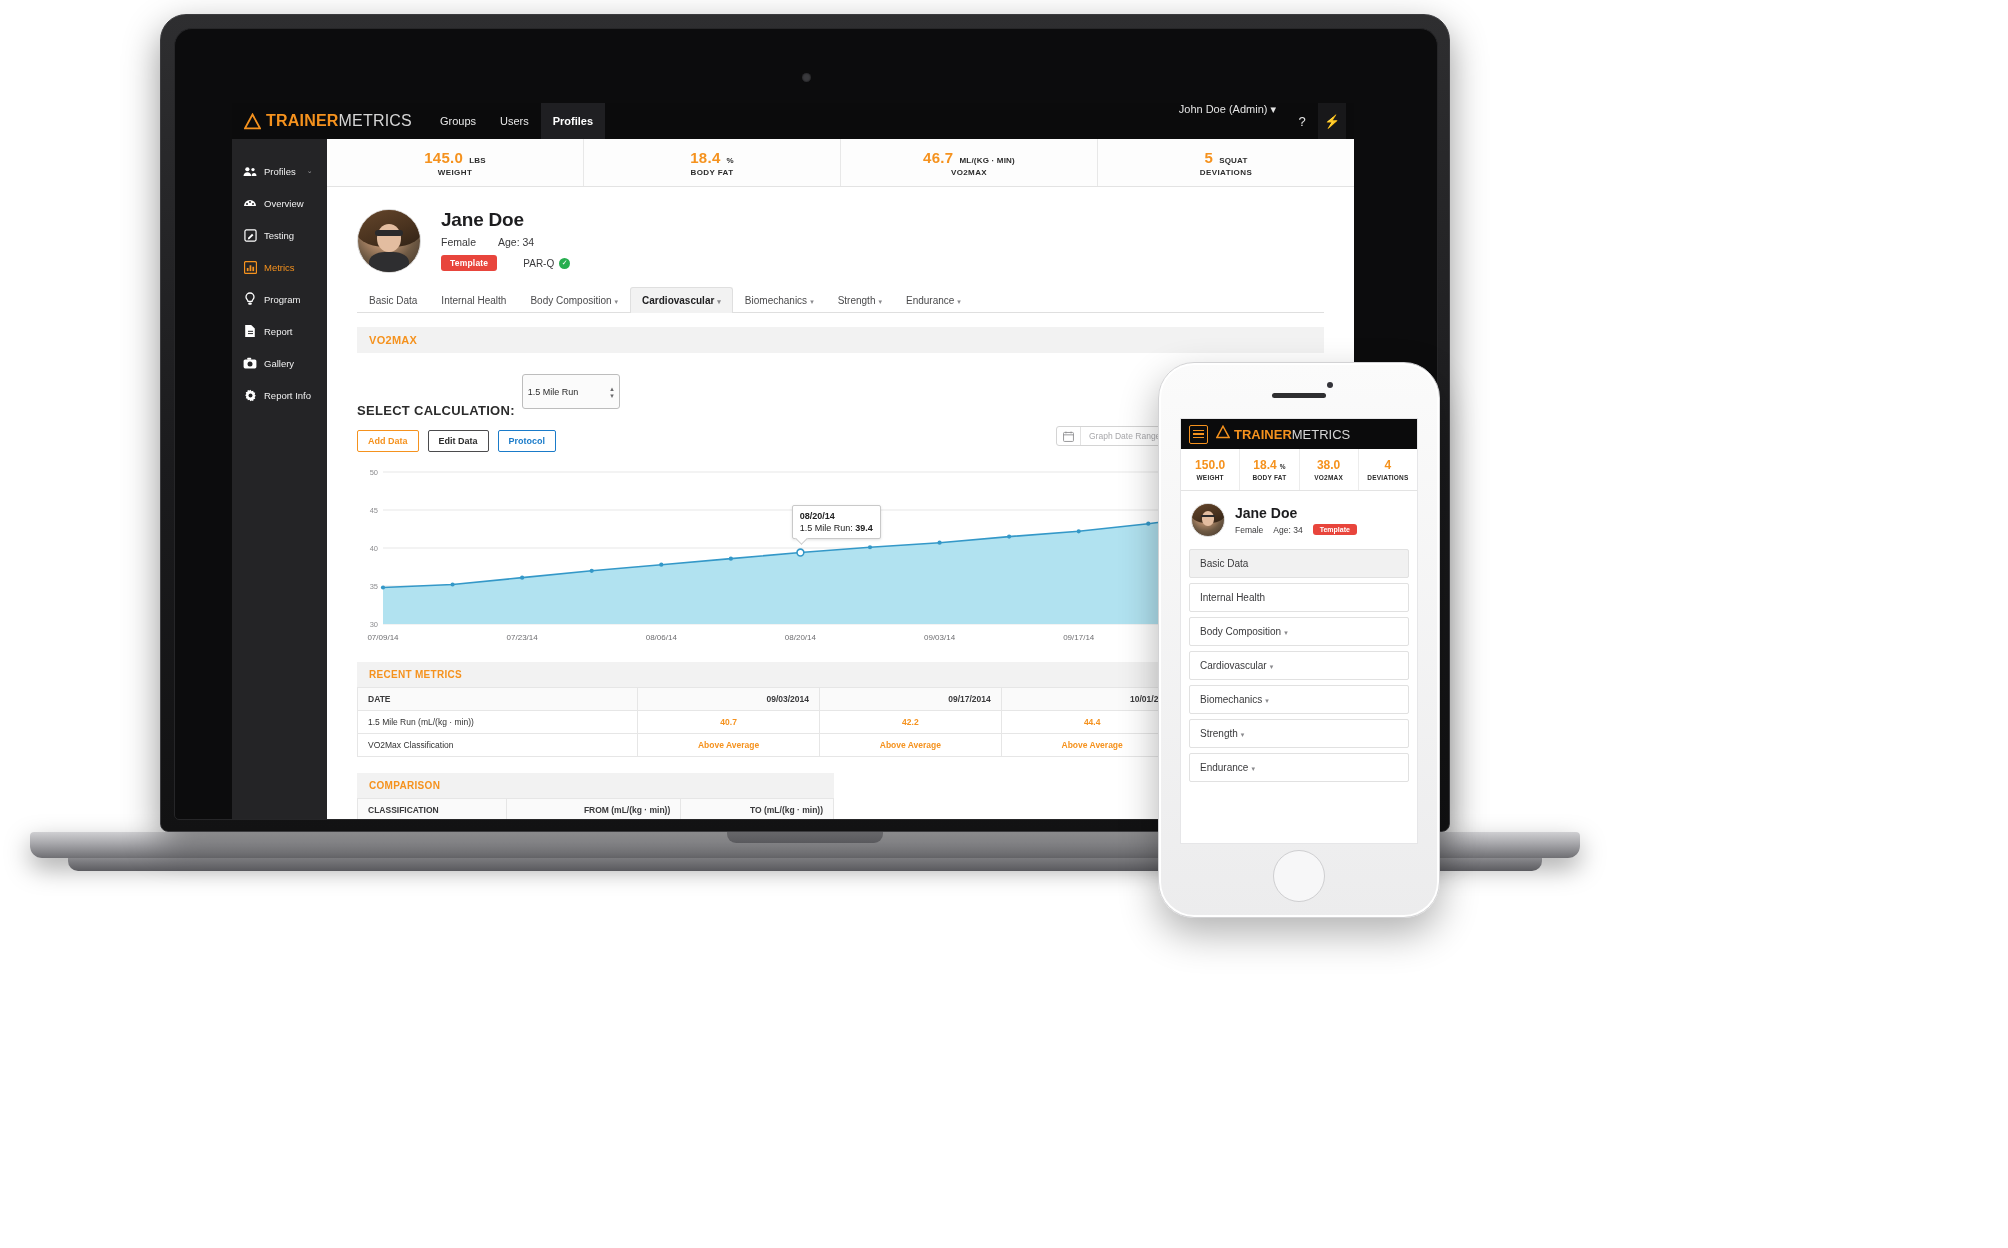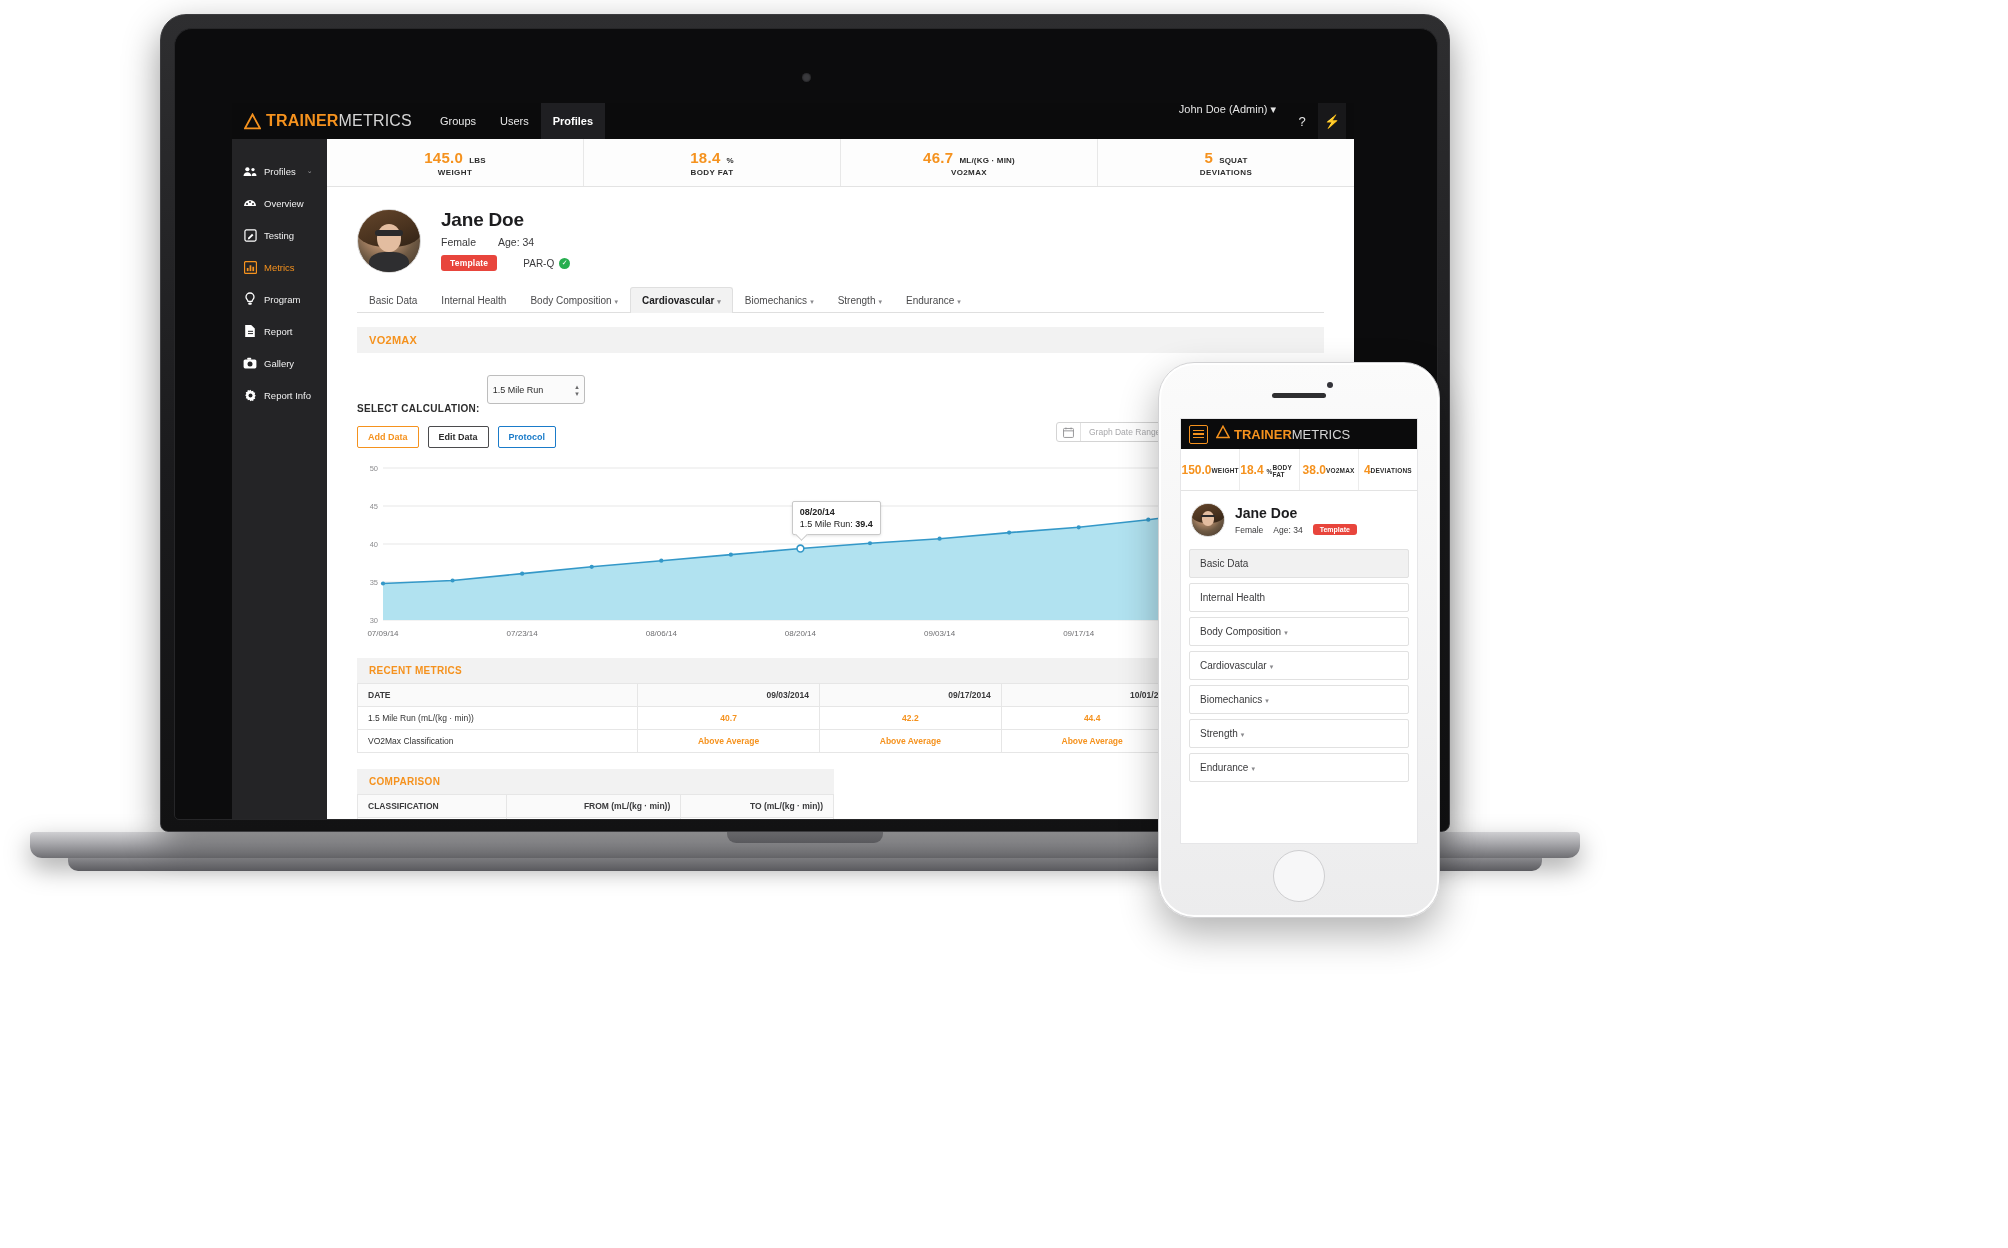--- a/index.html
+++ b/index.html
@@ -135,23 +135,23 @@
       border-radius: 3px 3px 0 0; }
   .tab .caret { font-size: 7px; color: #8a8a8d; margin-left: 3px; }
 
   
   .sec-bar { margin: 14px 30px 0 30px; background: #f2f2f2; padding: 7px 12px;
       color: #f5921e; font-weight: 700; font-size: 11px; letter-spacing: .3px; }
 
   
   .controls { margin: 12px 30px 0 30px; }
   .calc-row { display: flex; align-items: center; gap: 7px; }
-  .calc-label { font-size: 10px; font-weight: 700; color: #2c2c2c; letter-spacing: .3px; margin-top: 38px; }
+  .calc-label { font-size: 13px; font-weight: 700; color: #2c2c2c; letter-spacing: .3px; margin-top: 38px; }
   .calc-select {
-    border: 1px solid #bdbdbd; background: #fbfbfb; border-radius: 3px; height: 29px;
+    border: 1px solid #bdbdbd; background: #fbfbfb; border-radius: 3px; height: 35px;
     min-width: 98px; display: flex; align-items: center; justify-content: space-between;
     padding: 0 5px; font-size: 9px; color: #2c2c2c; cursor: pointer;
   }
   .calc-select .arrows { font-size: 7px; color: #6a6a6c; line-height: 7px; text-align: center; }
   .btn-row { display: flex; gap: 9px; margin-top: 12px; position: relative; }
   .btn { font-size: 9px; font-weight: 700; padding: 5px 10px; border-radius: 2px; cursor: pointer;
       background: #fff; }
   .btn.orange { border: 1px solid #f5921e; color: #f5921e; }
   .btn.dark { border: 1px solid #4b4b4d; color: #2c2c2c; }
   .btn.blue { border: 1px solid #1a7bc9; color: #1a7bc9; }
@@ -206,21 +206,21 @@
   }
   .m-topbar { height: 30px; background: #0b0b0c; display: flex; align-items: center; padding: 0 8px; gap: 8px; }
   .m-burger { width: 19px; height: 19px; border: 1px solid #f5921e; border-radius: 2px;
       display: flex; flex-direction: column; align-items: center; justify-content: center; gap: 2px; cursor: pointer; }
   .m-burger i { display: block; width: 11px; height: 1.6px; background: #f5921e; }
   .m-brand { display: flex; align-items: center; gap: 4px; }
   .m-brand-text { font-size: 13px; font-weight: 700; }
   .m-brand-text .o { color: #f5921e; }
   .m-brand-text .g { color: #d6d6d6; font-weight: 400; }
   .m-stats { display: flex; border-bottom: 1px solid #e3e3e3; height: 42px; }
-  .m-stat { flex: 1; display: flex; flex-direction: row; align-items: center; justify-content: center;
+  .m-stat { flex: 1; display: flex; flex-direction: column; align-items: center; justify-content: center;
       border-right: 1px solid #ececec; }
   .m-stat:last-child { border-right: none; }
   .m-stat-top { display: flex; align-items: baseline; gap: 3px; }
   .m-stat-val { color: #f5921e; font-size: 12px; font-weight: 700; }
   .m-stat-unit { color: #2c2c2c; font-size: 6.5px; font-weight: 700; }
   .m-stat-label { color: #2c2c2c; font-size: 6.5px; font-weight: 700; margin-top: 2px; letter-spacing: .2px; }
   .m-profile { display: flex; align-items: center; gap: 10px; padding: 12px 10px 10px 10px; }
   .m-avatar { width: 34px; height: 34px; border-radius: 50%; flex: 0 0 34px; position: relative; overflow: hidden;
       background: radial-gradient(circle at 42% 34%, #d9b89b 0%, #b98f6e 28%, #6f5a44 58%, #3d3127 100%);
       border: 1px solid #dcdcdc; }

